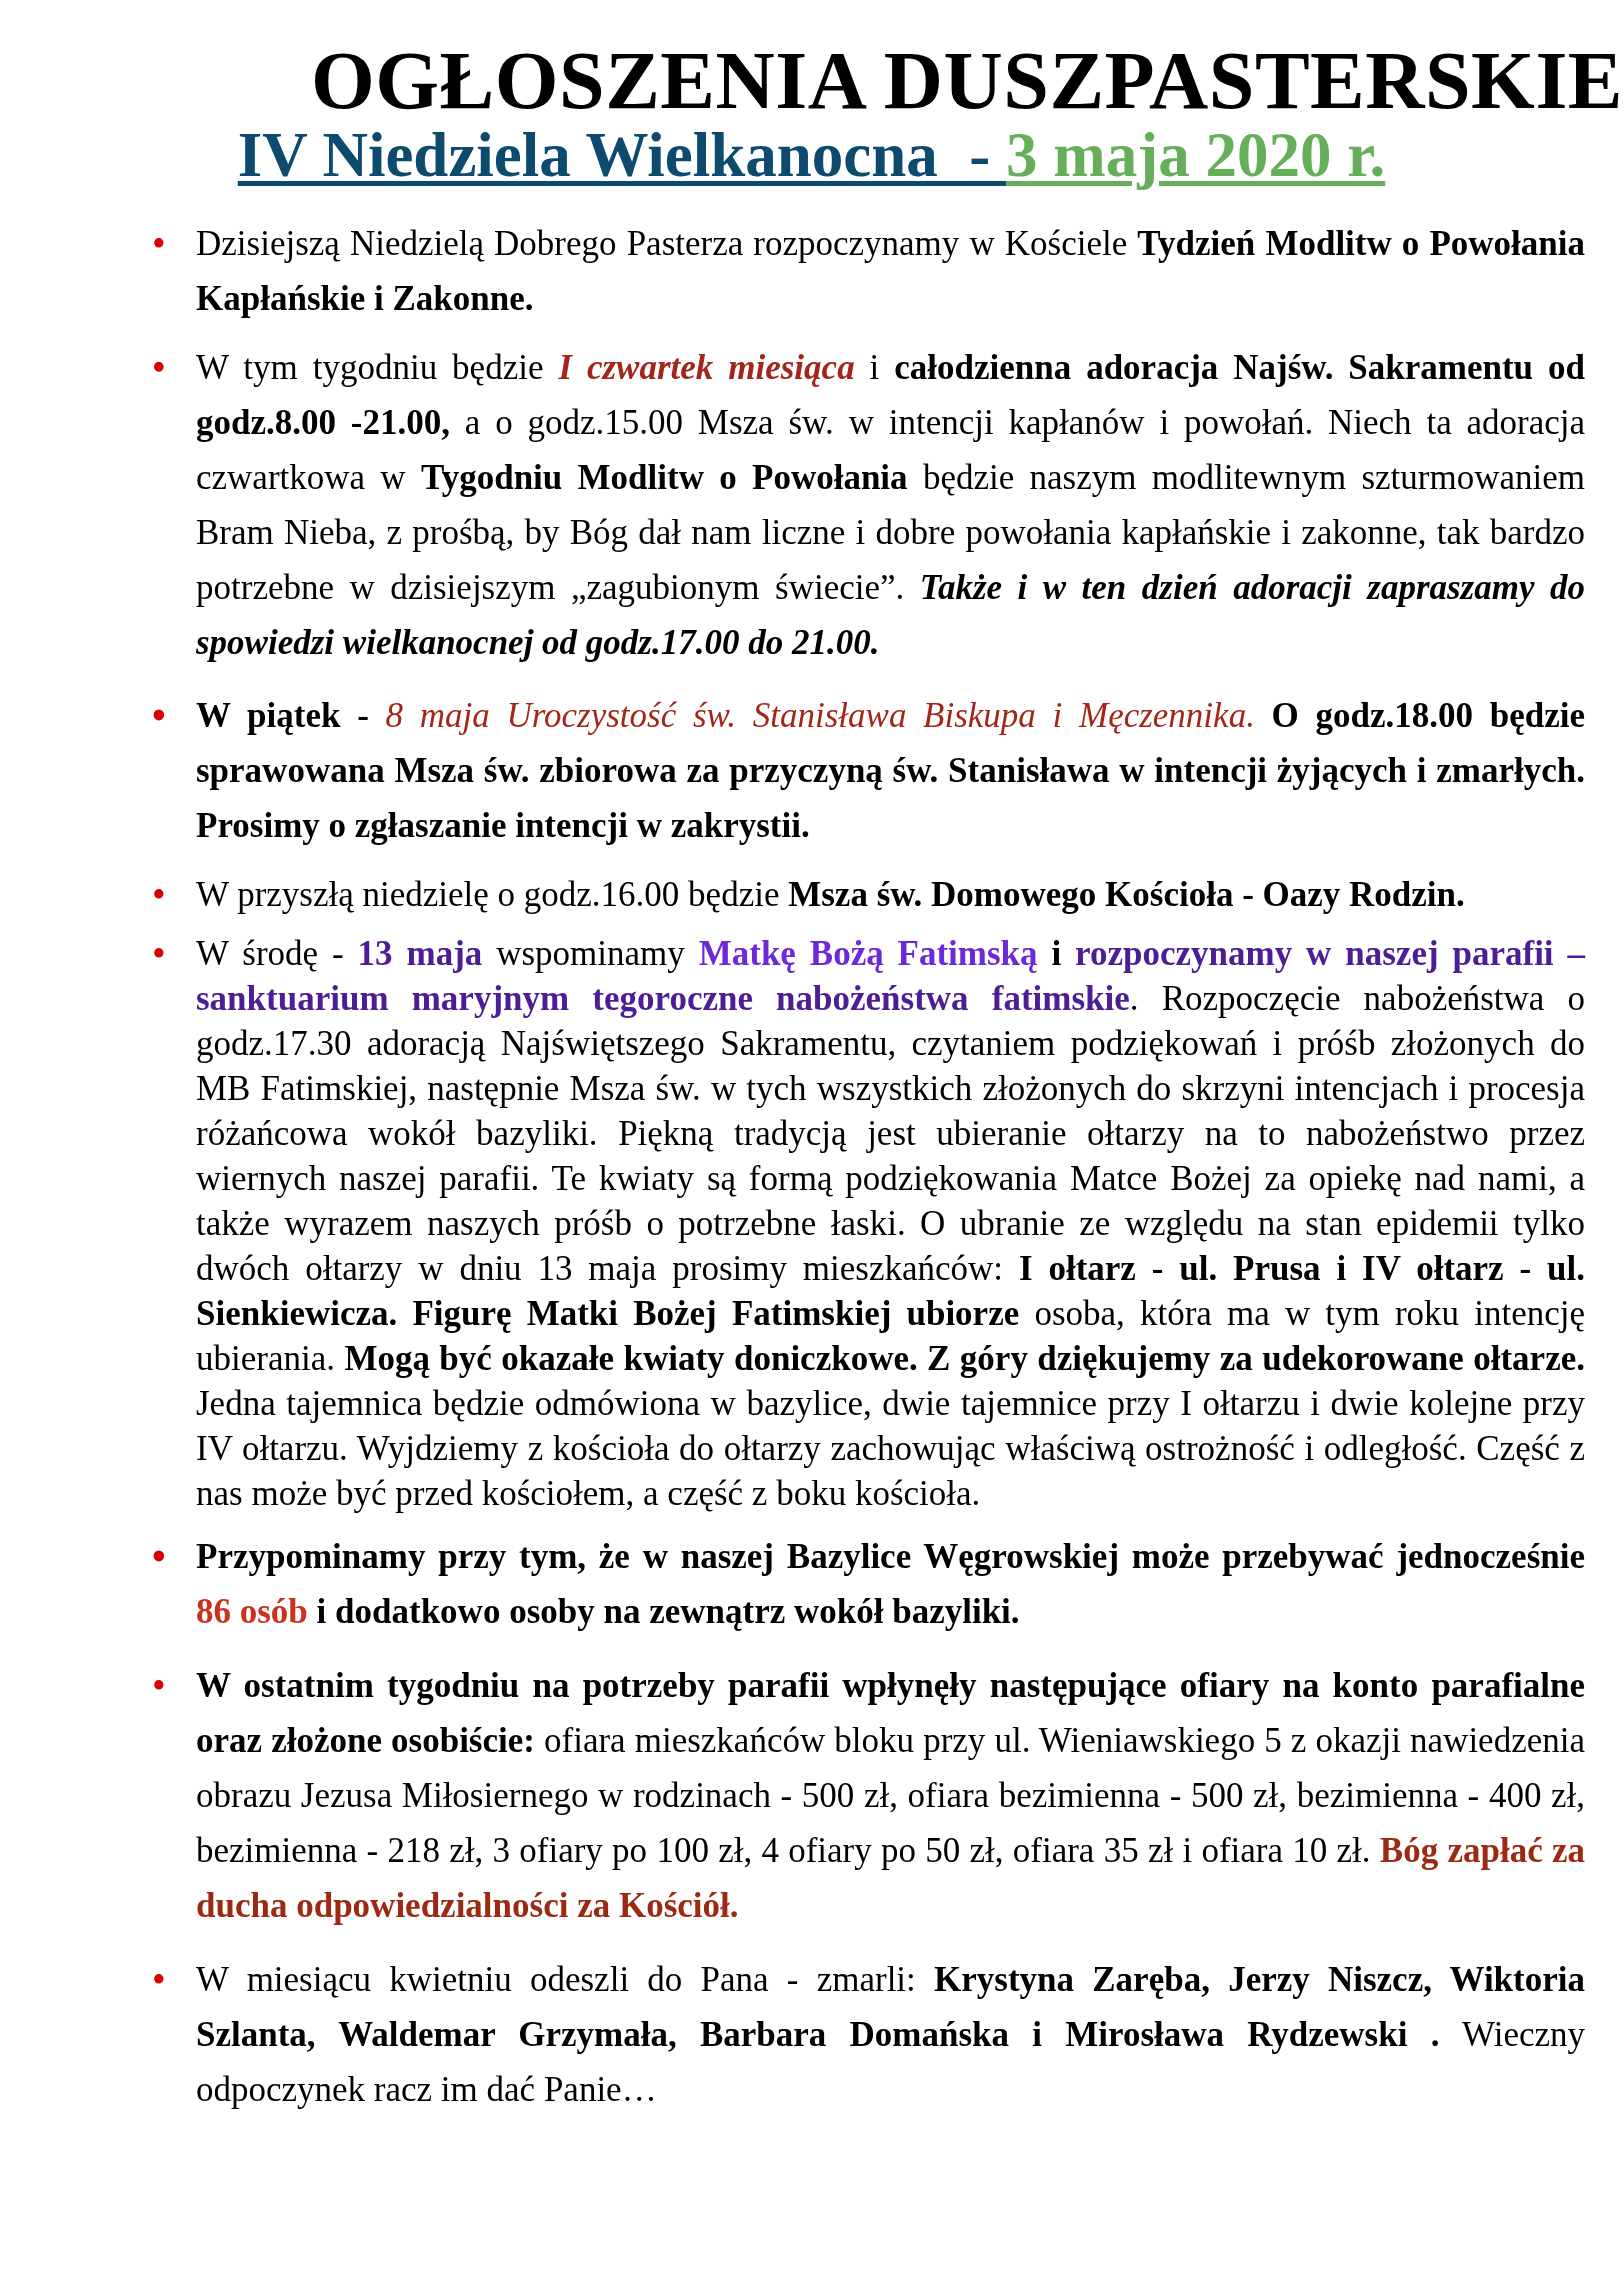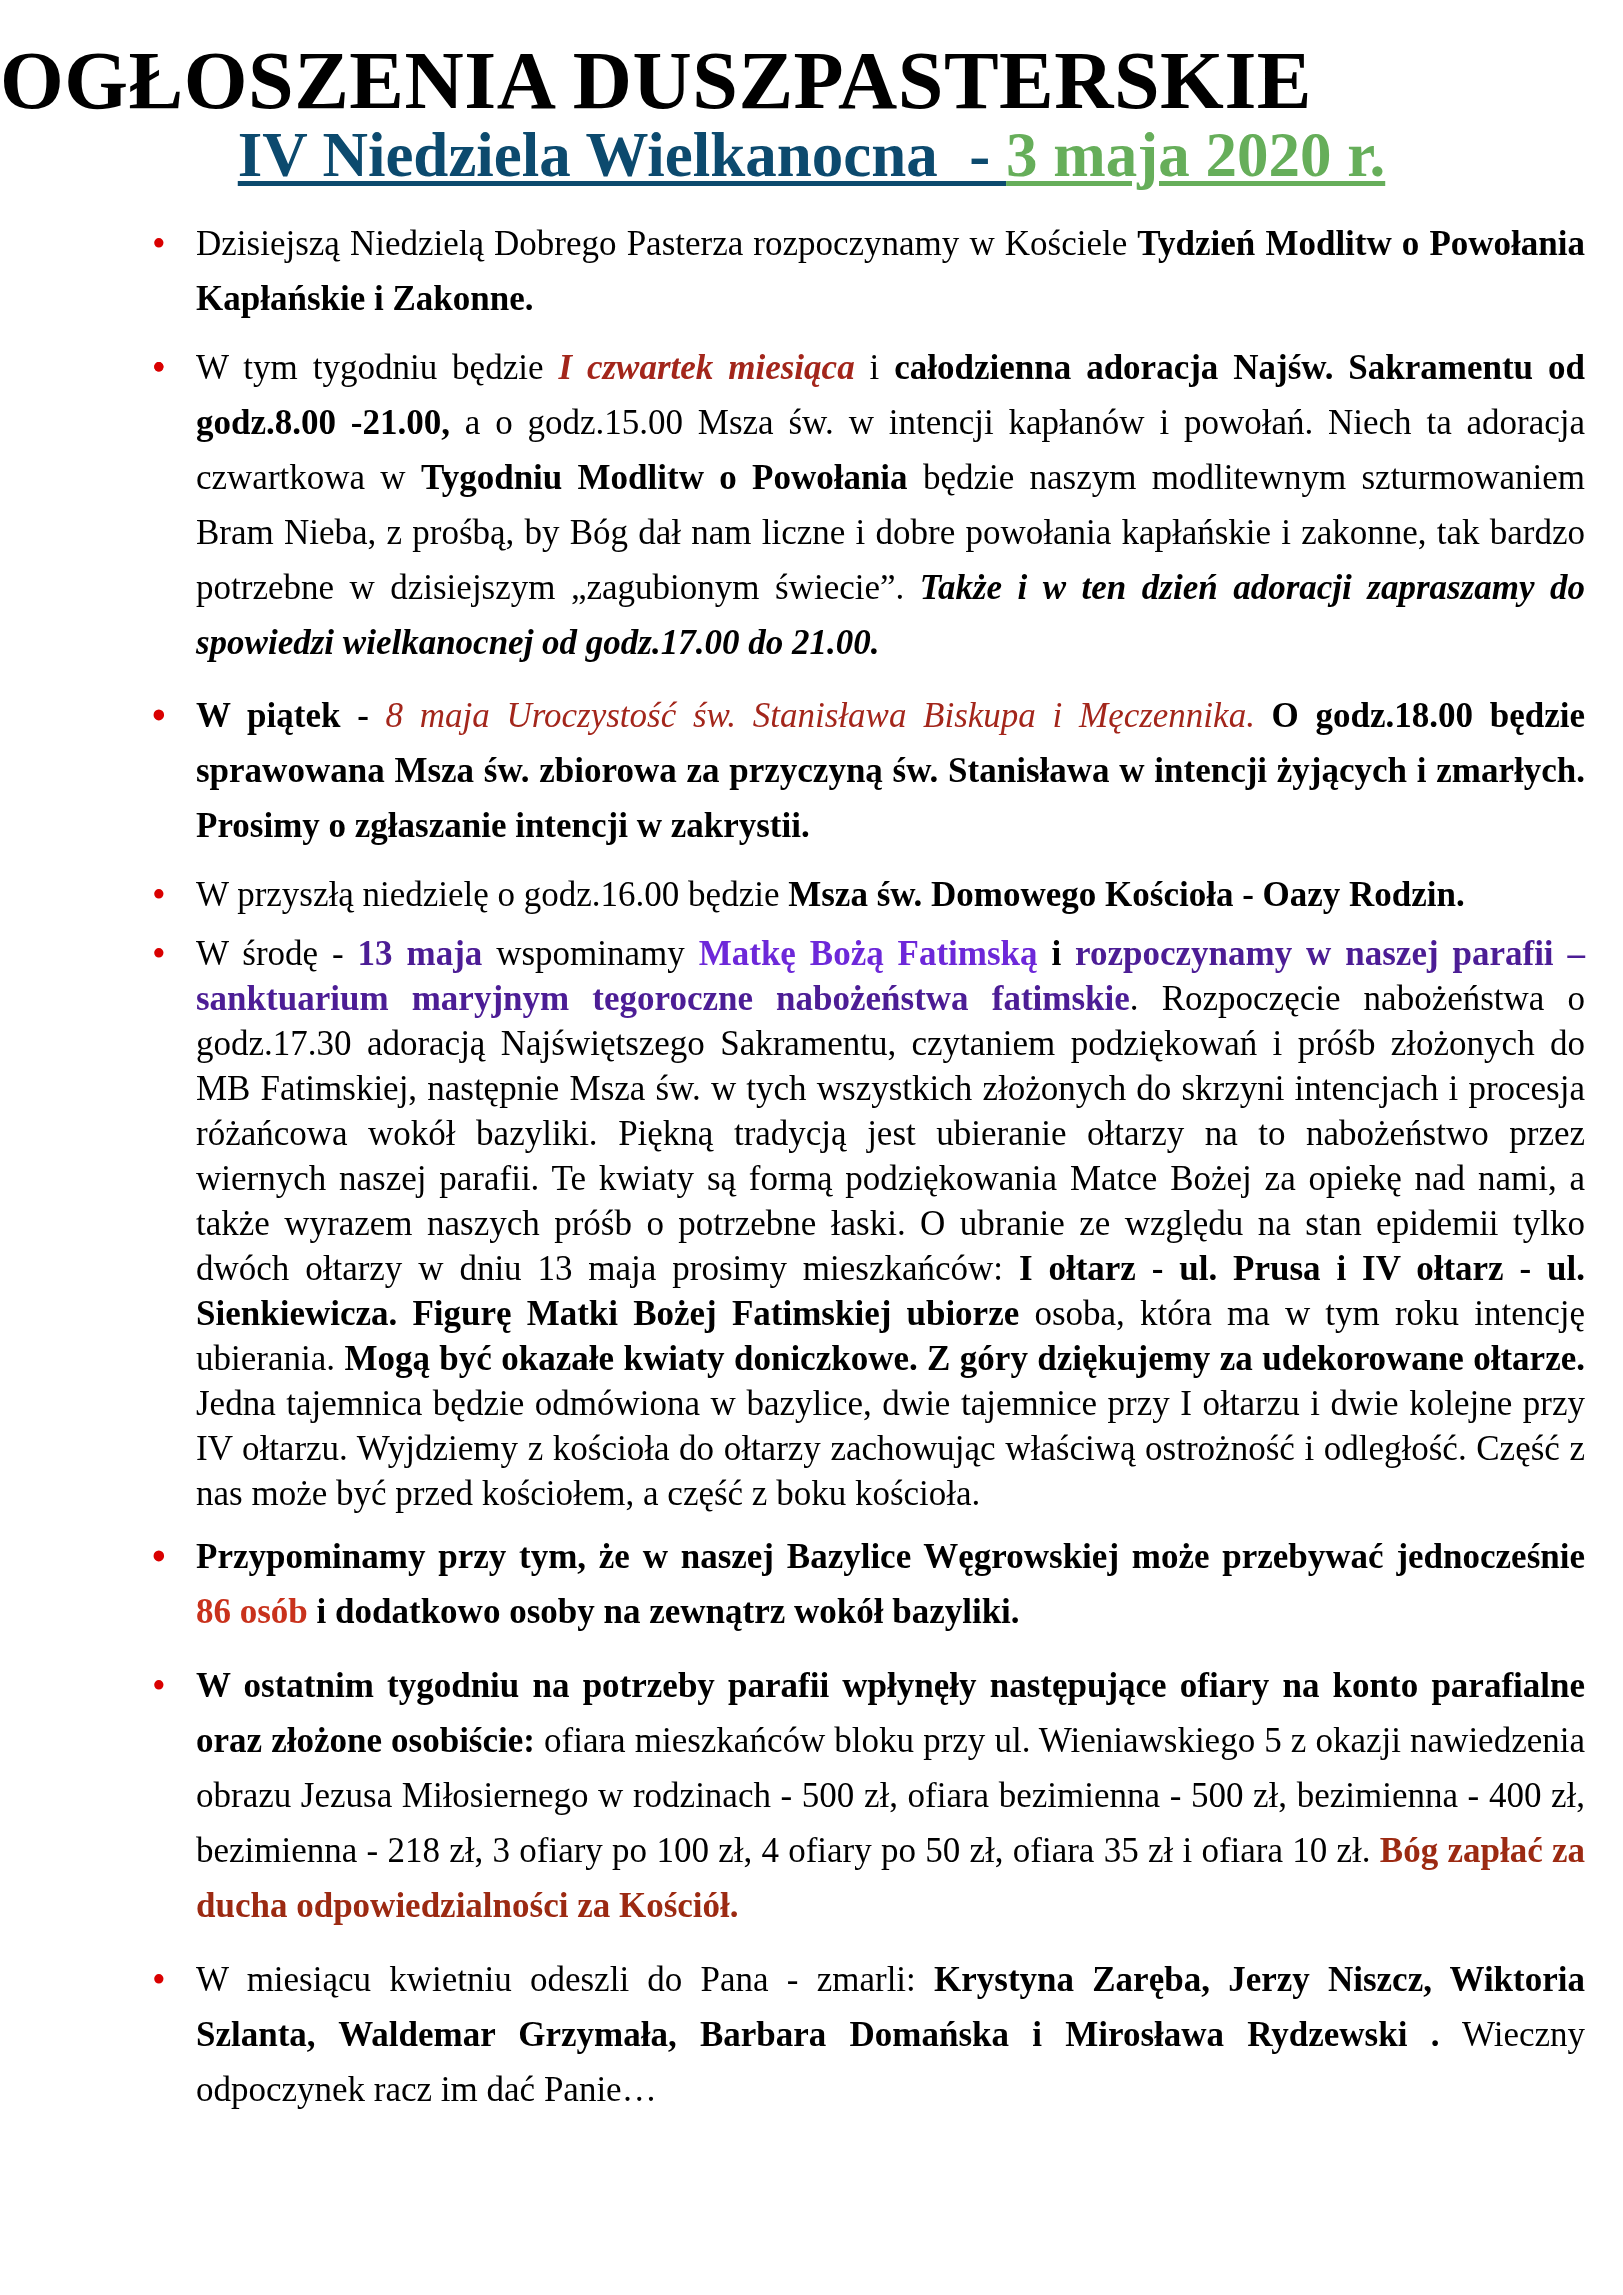--- a/index.html
+++ b/index.html
@@ -1,18 +1,18 @@
 <!DOCTYPE html>
 <html style="font-size:7.9px"><head>
 <meta charset="utf-8">
 <style>
   html, body { margin: 0; padding: 0; background: #ffffff; }
   body { width: 1623px; height: 2295px; position: relative; overflow: hidden;
          font-family: "Liberation Serif", "DejaVu Serif", serif; color: #000; }
-  .title { position: absolute; left: 0; top: 34px; width: 1623px; text-align: left;
+  .title { position: absolute; left: 0; top: 34px; width: 1623px; text-align: right;
            font-weight: bold; font-size: 82px; line-height: 93px; letter-spacing: 0.5px; }
   .subtitle { position: absolute; left: 0; top: 118px; width: 1623px; text-align: center;
               font-weight: bold; font-size: 63px; line-height: 74px; }
   .subtitle .red { color: #0c4a6e; text-decoration: underline; text-decoration-thickness: 4.9px; text-underline-offset: 4.9px; white-space: pre; margin-top: 30px; }
   .subtitle .green { color: #66ae5a; text-decoration: underline; text-decoration-thickness: 4.9px; text-underline-offset: 4.9px; }
   .content { position: absolute; left: 196px; top: 216px; width: 1389px; }
   .item { position: relative; text-align: justify; font-size: 35px; }
   .item .bullet { position: absolute; left: -44px; top: 0; color: #d90000; font-size: 39px; }
   .lh-wide { line-height: 55px; }
   .lh-tight { line-height: 45px; }

